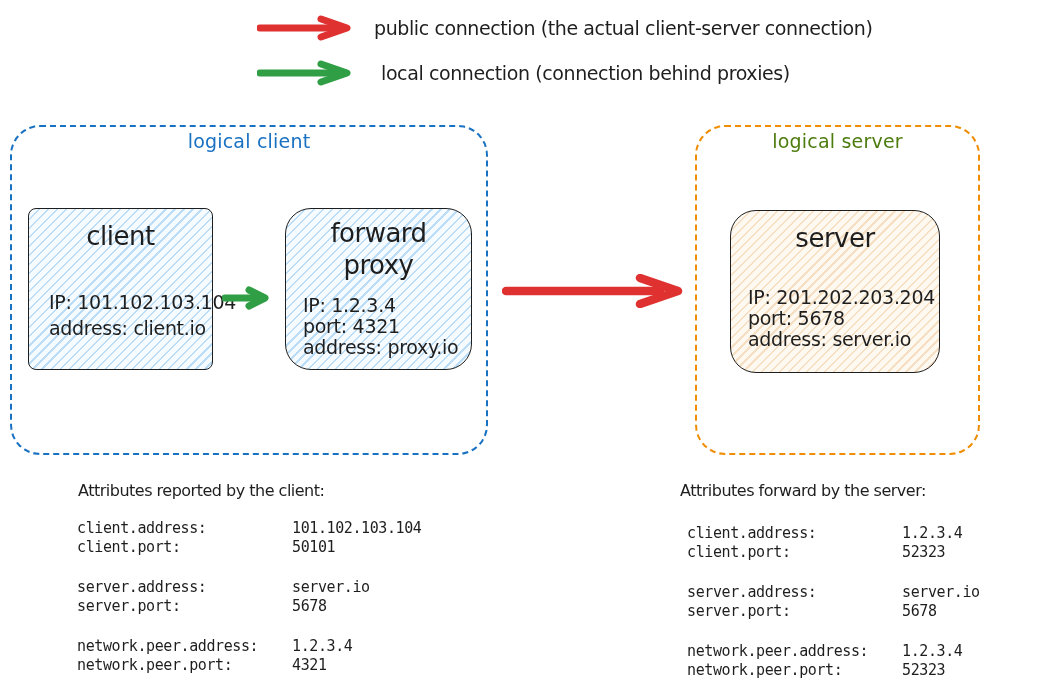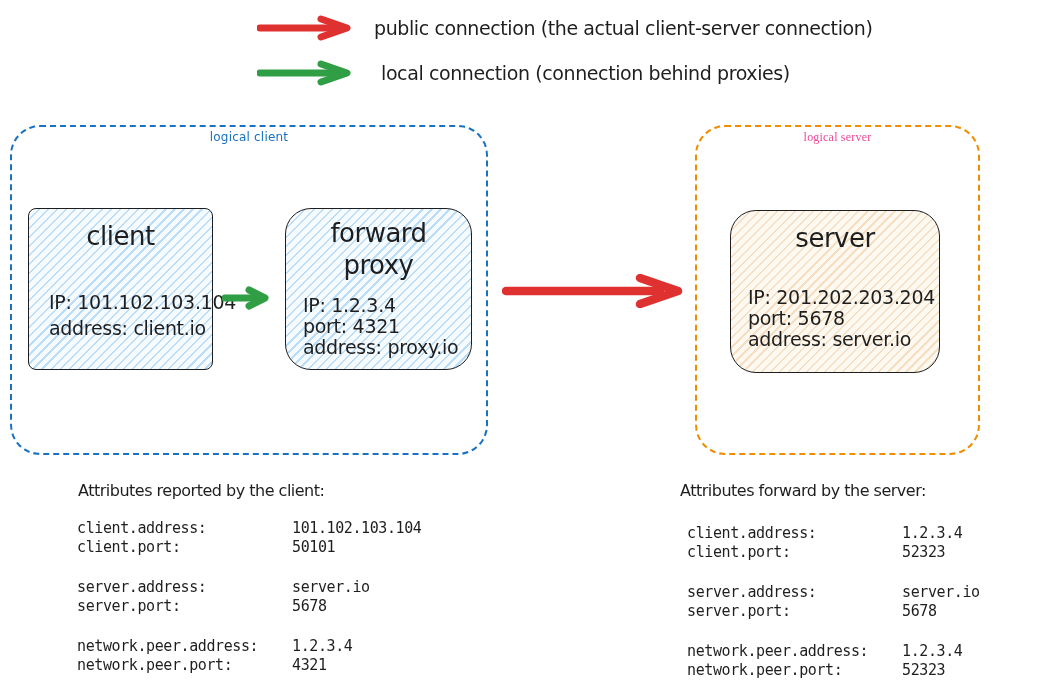--- a/index.html
+++ b/index.html
@@ -10,23 +10,23 @@
   .abs{position:absolute;}
   .mono{font-family:"DejaVu Sans Mono",monospace;}
 
   
   .legend-label{position:absolute;font-size:19px;line-height:25px;letter-spacing:-0.4px;white-space:nowrap;}
 
   
   .group-box{position:absolute;border:2.6px dashed;border-radius:30px;box-sizing:border-box;}
   .group-box.blue{border-color:#1971c2;}
   .group-box.orange{border-color:#f08c00;}
-  .group-label{position:absolute;top:3px;left:0;right:0;text-align:center;font-size:12px;letter-spacing:0.2px;}
+  .group-label{position:absolute;top:3px;left:0;right:0;text-align:center;font-size:19px;letter-spacing:0.2px;}
   .group-label.blue{color:#1971c2;}
-  .group-label.orange{color:#ec4899;font-family:Liberation Serif, serif;}
+  .group-label.orange{color:#4d7c0f;}
 
   
   .node{position:absolute;border:1.8px solid #1e1e1e;border-radius:26px;box-sizing:border-box;}
   .fill-blue{
     background-color:#f5fbff;
     background-image:repeating-linear-gradient(135deg,
       rgba(140,196,240,0.55) 0px, rgba(140,196,240,0.55) 1.6px,
       transparent 1.6px, transparent 6.4px);
   }
   .fill-orange{

